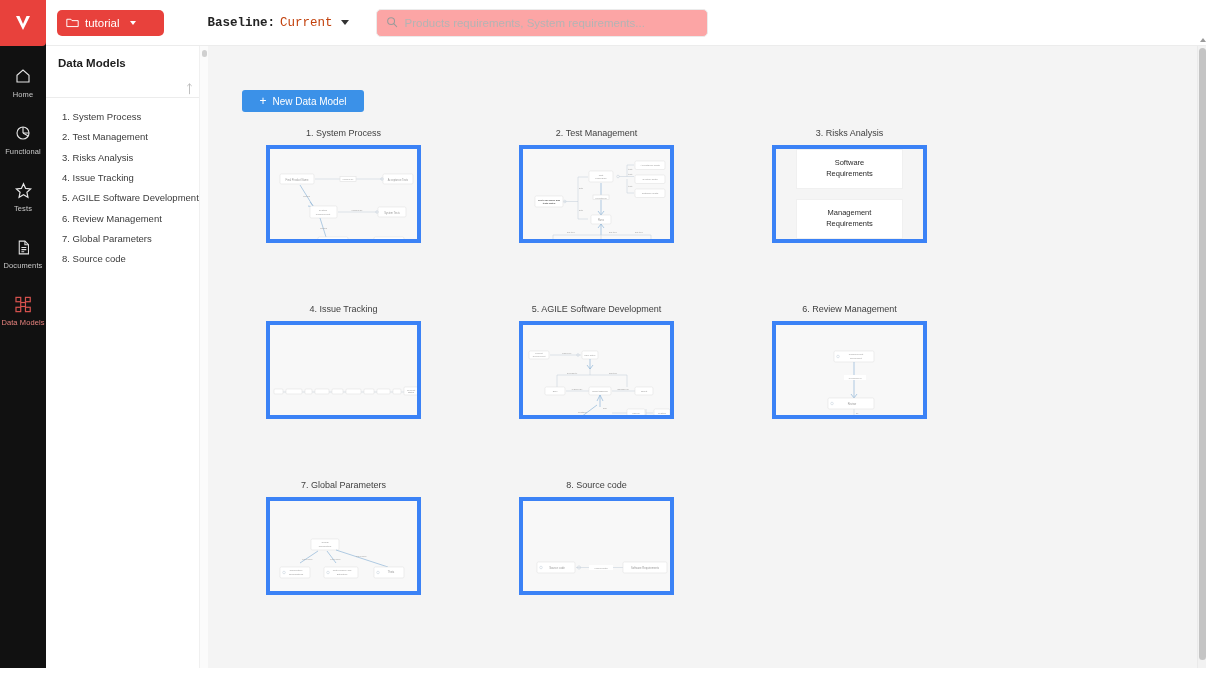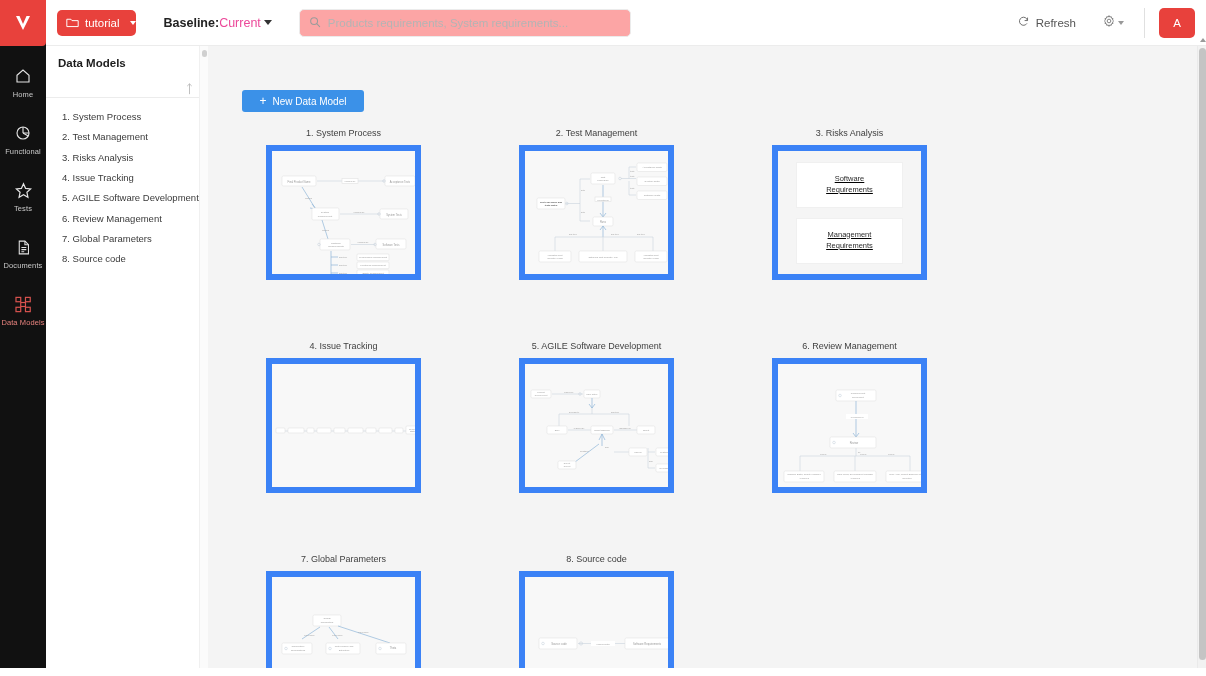--- a/index.html
+++ b/index.html
@@ -35,27 +35,27 @@
 
   
   .topbar {
     position:absolute; left:46px; top:0; width:1160px; height:46px;
     background:#ffffff; display:flex; align-items:center;
     border-bottom:1px solid #ececec;
   }
   .chip {
     margin-left:11px; height:26px; background:#e8413c; color:#fff;
     border-radius:5px; display:flex; align-items:center; gap:6px;
-    padding:0 0 0 9px; font-size:11.5px; cursor:pointer; border:none;text-align:right;
+    padding:0 28px 0 9px; font-size:11.5px; cursor:pointer; border:none;text-align:right;
   }
   .chip .folder { width:13px; height:11px; position:relative; }
   .chip .caret { width:0;height:0;border-left:3.5px solid transparent;border-right:3.5px solid transparent;border-top:4px solid #fff; margin-left:4px;}
-  .baseline { margin-left:28px; font-size:12.5px; color:#222; display:flex; align-items:center; cursor:pointer;}
+  .baseline { margin-left:44px; font-size:12.5px; color:#222; display:flex; align-items:center; gap:5px; cursor:pointer;font-family:Liberation Mono, monospace;}
   .baseline b { font-weight:700; }
-  .baseline span.val { color:#ec4899; font-weight:400; }
+  .baseline span.val { color:#c2410c; font-weight:400; }
   .baseline .caret { width:0;height:0;border-left:4px solid transparent;border-right:4px solid transparent;border-top:5px solid #333; margin-left:3px;}
   .searchbox {
     margin-left:27px; width:332px; height:28px; background:#fca5a5;
     border:1px solid #ebebeb; border-radius:5px; display:flex;
     align-items:center; padding:0 9px; gap:7px; cursor:text;
   }
   .searchbox input {
     border:none; outline:none; background:transparent; width:100%;
     font-size:11.5px; color:#444; font-family:"Liberation Sans", sans-serif;
   }
@@ -113,22 +113,22 @@
     display:grid; grid-template-columns:repeat(3, 253px);
     column-gap:0; row-gap:61px; padding-left:58px;
   }
   .card-wrap { width:253px; }
   .card-title {
     text-align:center; font-size:9px; color:#414141; margin-bottom:7px;
     white-space:nowrap; overflow:hidden; text-overflow:ellipsis; width:155px;
     margin-left:0;
   }
   .card {
-    width:155px; height:135px; background:#f8f8f8;
-    border:6px solid #3b82f6; position:relative; overflow:hidden; cursor:pointer;text-decoration:underline;
+    width:155px; height:98px; background:#f8f8f8;
+    border:4px solid #3b82f6; position:relative; overflow:hidden; cursor:pointer;
   }
   .card svg { display:block; width:155px; height:135px; }
 
   
   .nd { fill:#ffffff; stroke:#e2e2e2; stroke-width:.6; }
   .ln { stroke:#c9d4de; stroke-width:.6; fill:none; }
   .lnb { stroke:#8fb6d8; stroke-width:.7; fill:none; }
   .tx { font-family:"Liberation Sans", sans-serif; fill:#9a9a9a; }
   .txd { font-family:"Liberation Sans", sans-serif; fill:#555; }
 
@@ -247,47 +247,20 @@
     <div class="searchbox">
       <span>
         <svg width="12" height="12" viewBox="0 0 16 16">
           <circle cx="6.8" cy="6.8" r="4.6" fill="none" stroke="#9b9b9b" stroke-width="1.4"></circle>
           <path d="M10.3 10.3 L14.2 14.2" stroke="#9b9b9b" stroke-width="1.4" stroke-linecap="round"></path>
         </svg>
       </span>
       <input type="text" placeholder="Products requirements, System requirements..." style="">
     </div>
 
-    <div class="topright">
-      <div class="refresh">
-        <span>
-          <svg width="13" height="13" viewBox="0 0 18 18" fill="none" stroke="#666" stroke-width="1.3">
-            <path d="M14.5 7.5 A5.6 5.6 0 1 0 13.8 11.6"></path>
-            <path d="M14.6 3.6 L14.6 7.7 L10.6 7.7"></path>
-          </svg>
-        </span>
-        <span>Refresh</span>
-      </div>
-
-      <div class="gearwrap">
-        <span>
-          <svg width="14" height="14" viewBox="0 0 20 20" fill="none" stroke="#6f6f6f" stroke-width="1.2">
-            <circle cx="10" cy="10" r="2.6"></circle>
-            <path d="M10 2.3 L11 4.3 L13.2 3.8 L13.6 6 L15.8 6.6 L15 8.6 L16.6 10 L15 11.4 L15.8 13.4 L13.6 14 L13.2 16.2 L11 15.7 L10 17.7 L9 15.7 L6.8 16.2 L6.4 14 L4.2 13.4 L5 11.4 L3.4 10 L5 8.6 L4.2 6.6 L6.4 6 L6.8 3.8 L9 4.3 Z"></path>
-          </svg>
-        </span>
-        <span class="caret"></span>
-      </div>
-
-      <div class="divider-v"></div>
-
-      <div class="avatar">
-        <span>A</span>
-      </div>
-    </div>
   </div>
 
   <div class="panel">
     <div class="panel-head">Data Models</div>
     <div class="panel-filter">
       <span class="sort-icon">
         <svg width="9" height="12" viewBox="0 0 10 14" fill="none" stroke="#b5b5b5" stroke-width="1">
           <path d="M5 13 L5 1 M2.4 3.5 L5 1 L7.6 3.5"></path>
         </svg>
       </span>

